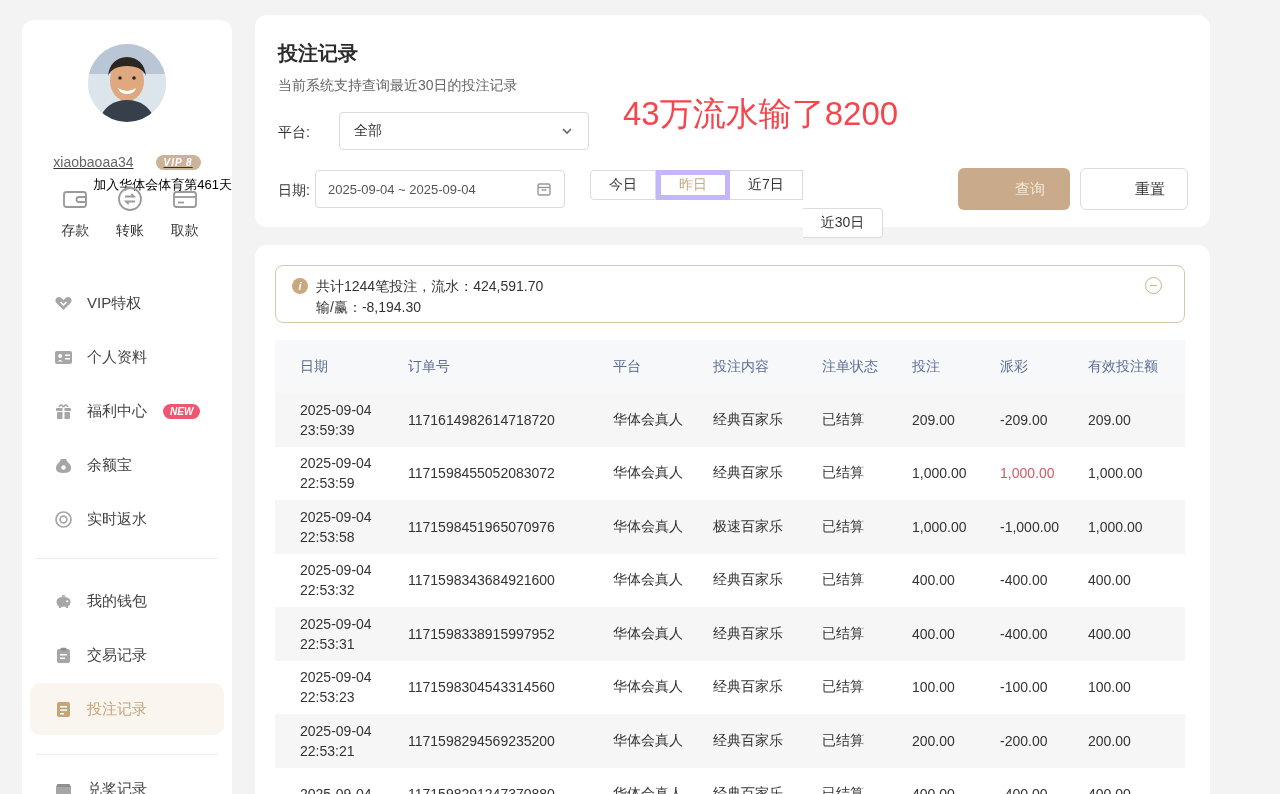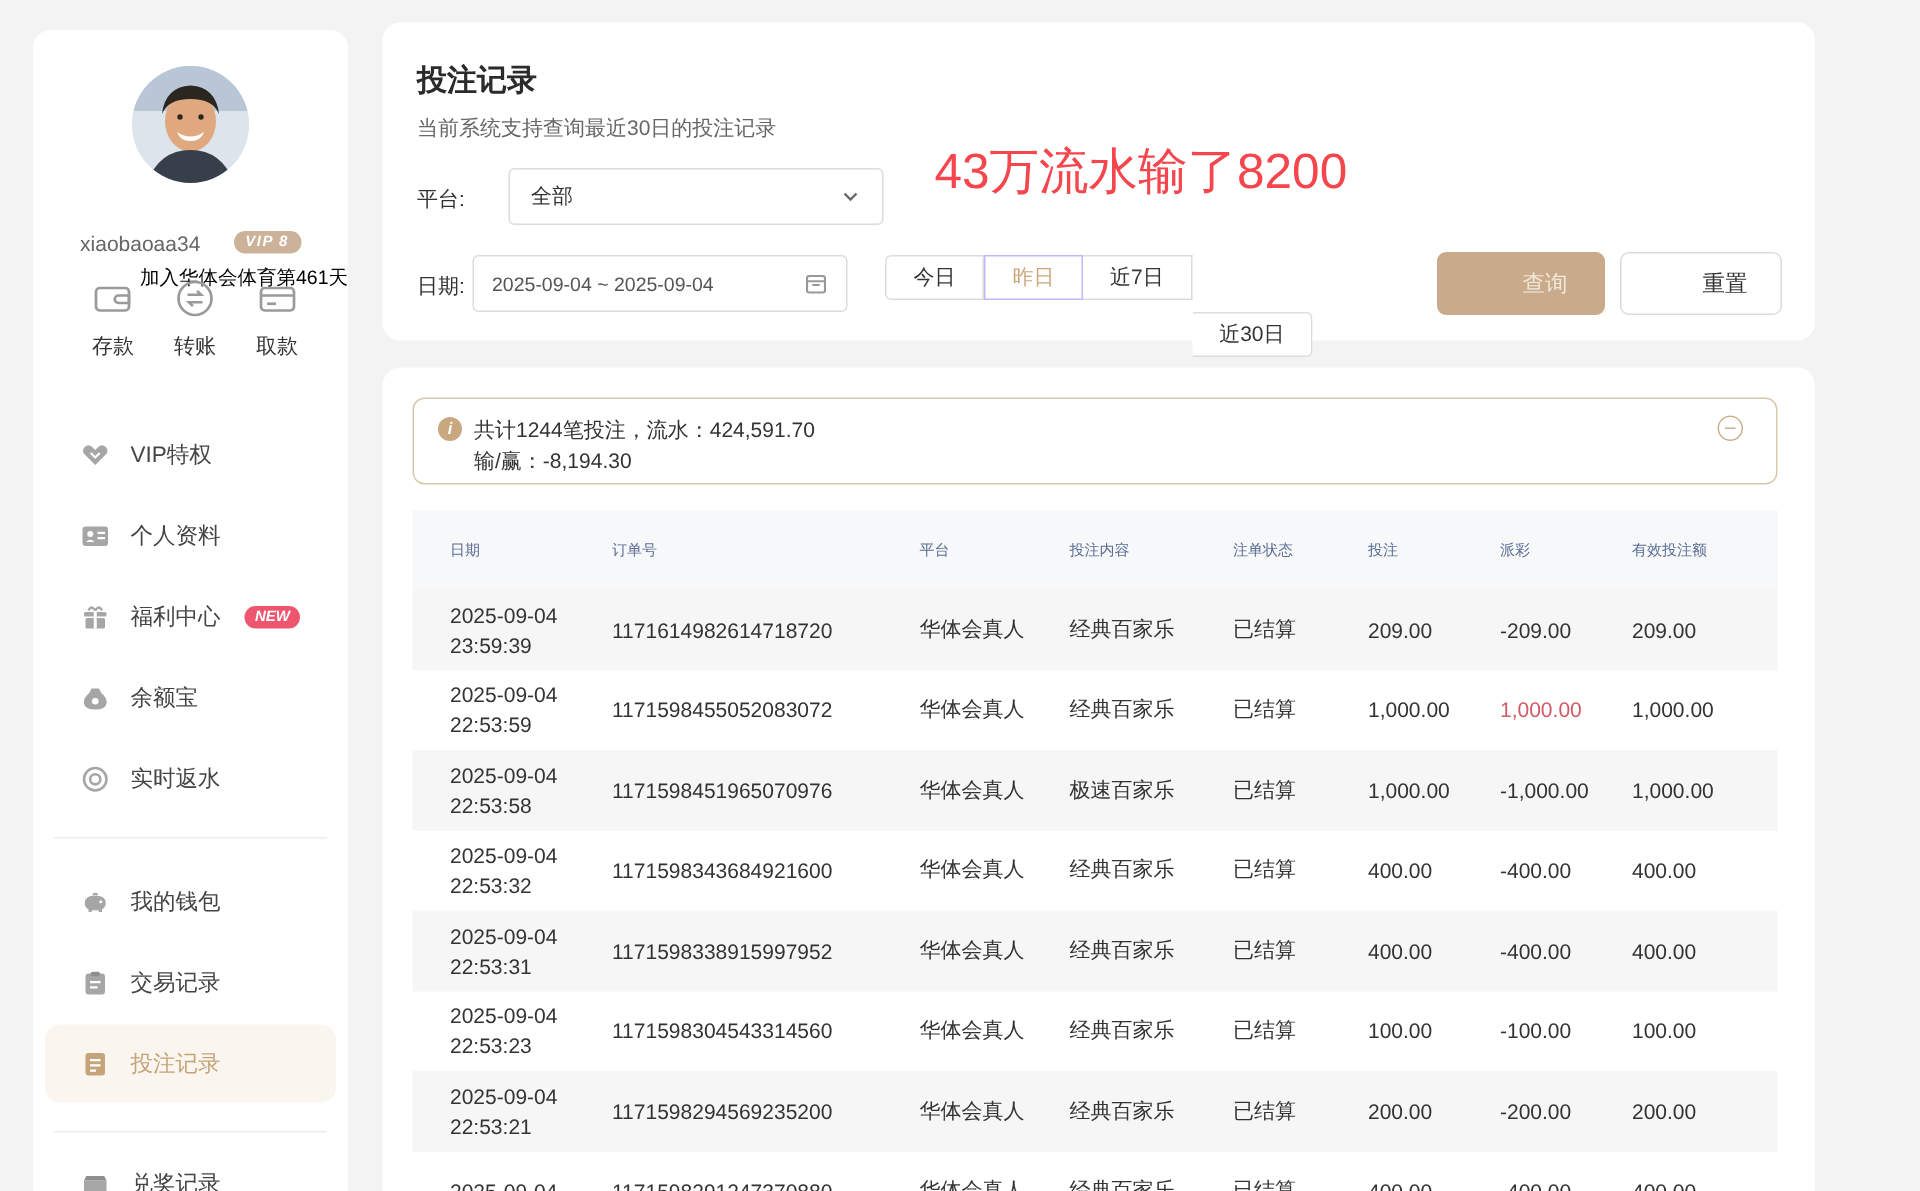--- a/index.html
+++ b/index.html
@@ -5,21 +5,21 @@
   * { margin:0; padding:0; box-sizing:border-box; }
   html,body { width:1280px; height:794px; overflow:hidden; background:#f2f3f2;
     font-family:"Liberation Sans","DejaVu Sans",sans-serif; color:#333; }
   .card { position:absolute; background:#fff; border-radius:12px; }
 
   
   .sidebar { left:22px; top:20px; width:210px; height:820px; }
   .avatar { position:absolute; left:66px; top:24px; width:78px; height:78px;
     border-radius:50%; overflow:hidden; background:linear-gradient(180deg,#cfd9e4,#eef2f5); }
   .user-row { position:absolute; top:134px; left:0; right:0; display:flex;
-    justify-content:center; align-items:flex-start; gap:22px; }
+    justify-content:center; align-items:center; gap:22px;text-decoration:underline; }
   .username { font-size:14px; color:#666; }
   .vip-badge { background:#cbb299; color:#fff; font-size:10px; font-style:italic;
     font-weight:bold; border-radius:9px; padding:2px 8px; letter-spacing:1px; }
   .joined { position:absolute; top:156px; width:100%; text-align:right; font-size:13px; color:#000000; }
   .quick-actions { position:absolute; top:164px; left:26px; right:20px; display:flex;
     justify-content:center; }
   .qa { display:flex; flex-direction:column; align-items:center; width:56px; cursor:pointer; }
   .qa svg { width:30px; height:30px; }
   .qa-label { margin-top:8px; font-size:14px; color:#333; }
 
@@ -48,21 +48,21 @@
   .select-box .chev { margin-left:auto; }
   .date-box { position:absolute; left:60px; top:155px; width:250px; height:38px;
     border:1px solid #dcdcdc; border-radius:4px; display:flex; align-items:center;
     padding:0 12px; font-size:13px; color:#555; cursor:pointer; background:#fff; }
   .date-box .cal { margin-left:auto; }
   .btn-group { position:absolute; left:335px; top:155px; height:38px; display:flex; }
   .qd-btn { height:30px; padding:0 18px; border:1px solid #dcdcdc; border-left:none;
     background:#fff; font-size:14px; color:#333; display:flex; align-items:center; cursor:pointer; }
   .qd-btn:first-child { border-left:1px solid #dcdcdc; border-radius:4px 0 0 4px; }
   .qd-btn:last-child { border-radius:0 4px 4px 0;margin-top:38px; }
-  .qd-btn.active { border:1px solid #c4b5fd; color:#c9a87c; }
+  .qd-btn.active { border:5px solid #c4b5fd; color:#c9a87c; }
   .btn { position:absolute; top:153px; height:42px; border-radius:6px; font-size:15px;
     display:flex; align-items:center; justify-content:center; cursor:pointer;padding-left:32px; }
   .btn-search { left:703px; width:112px; background:#c9ab8b; color:#f3e8d9; border:none; }
   .btn-reset { left:825px; width:108px; background:#fff; color:#333; border:1px solid #dcdcdc; }
 
   
   .tablecard { left:255px; top:245px; width:955px; height:600px; }
   .summary { position:absolute; left:20px; top:20px; width:910px; height:58px;
     border:1px solid #d9c7a9; border-radius:8px; padding:10px 16px 0 16px; }
   .sum-line { display:flex; align-items:flex-start; font-size:14px; color:#333; line-height:21px; }
@@ -71,21 +71,21 @@
     font-size:11px; font-weight:bold; display:inline-flex; align-items:center;
     justify-content:center; margin:2px 8px 0 0; flex:none; font-style:italic; }
   .collapse-ic { position:absolute; right:22px; top:11px; width:17px; height:17px;
     border:1px solid #c9b291; border-radius:50%; cursor:pointer; }
   .collapse-ic::after { content:""; position:absolute; left:4px; right:4px; top:7px;
     height:1px; background:#c9b291; }
 
   .tbl { position:absolute; left:20px; top:95px; width:910px; }
   .thead, .trow { display:grid; grid-template-columns:108px 205px 100px 109px 90px 88px 88px 97px;
     padding-left:25px; align-items:center; }
-  .thead { height:53px; background:#f7f8fa; font-size:10px; color:#5b6d96; }
+  .thead { height:53px; background:#f7f8fa; font-size:14px; color:#5b6d96; }
   .trow { height:53.5px; font-size:14px; color:#333; }
   .trow:nth-child(even) { background:#f6f6f6; }
   .c-date { line-height:20px; font-size:14px; }
   .c-payout.pos { color:#d05a66; }
 
   svg { display:block; }
 </style>
 </head>
 <body>
 

